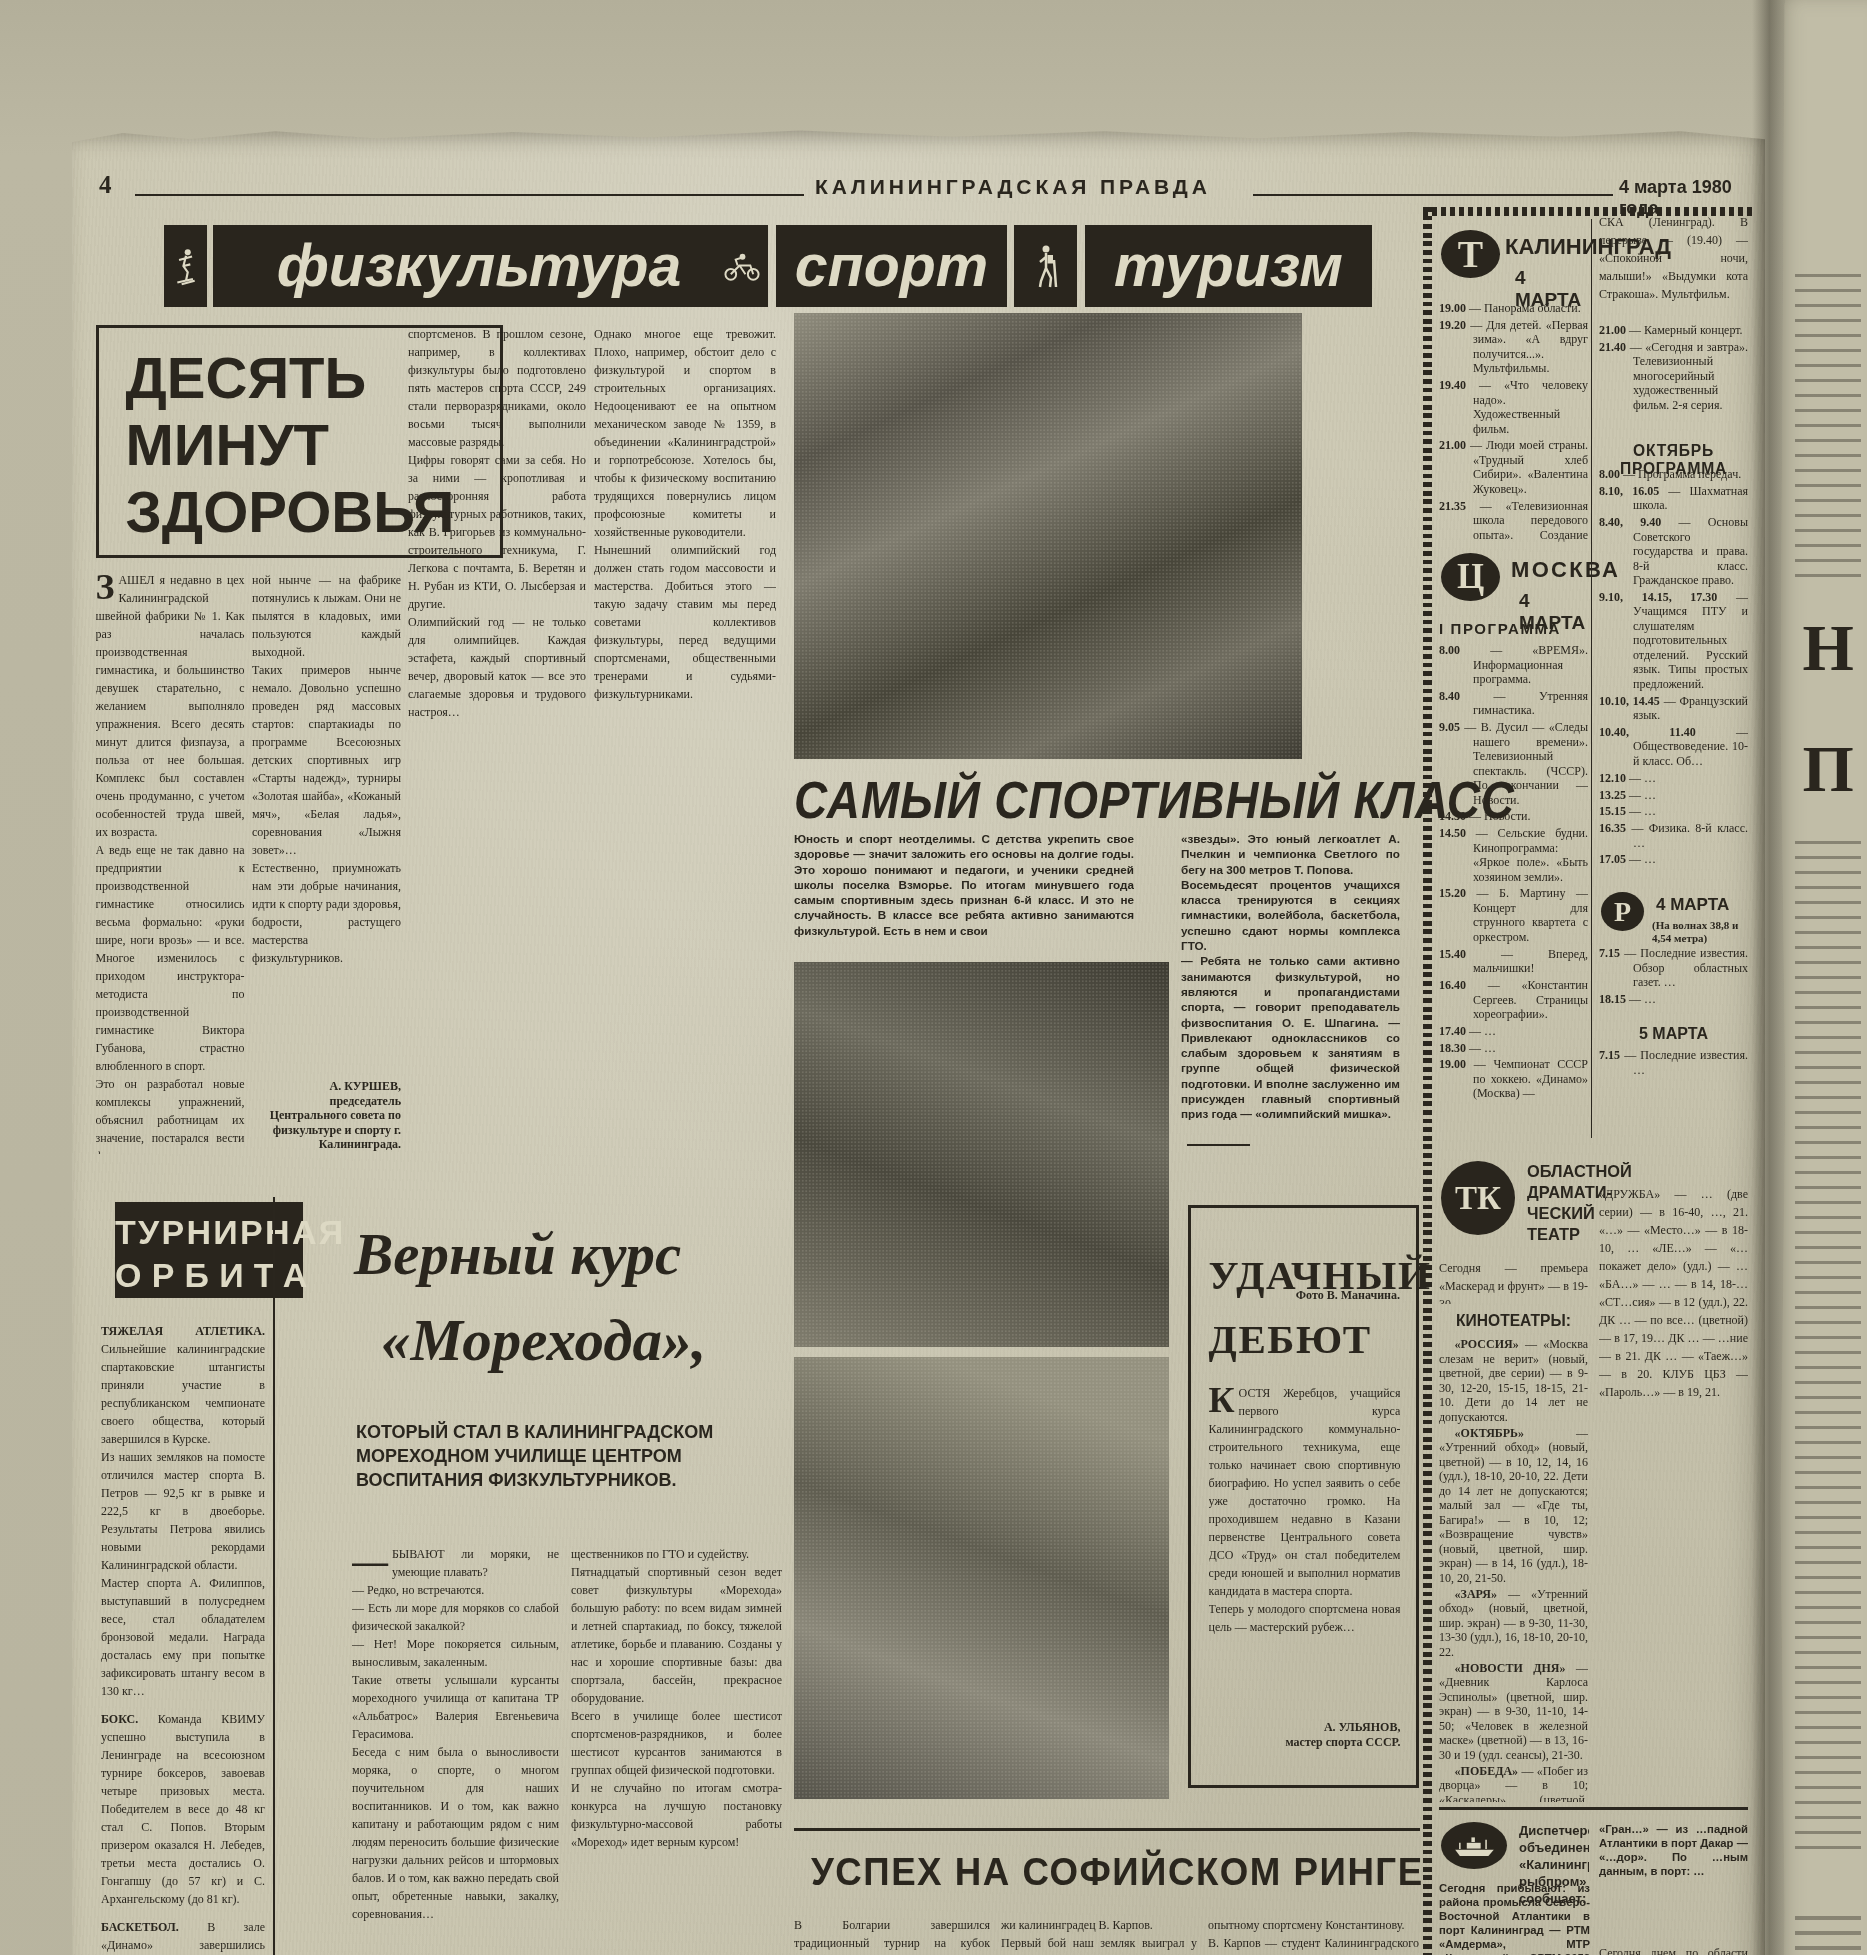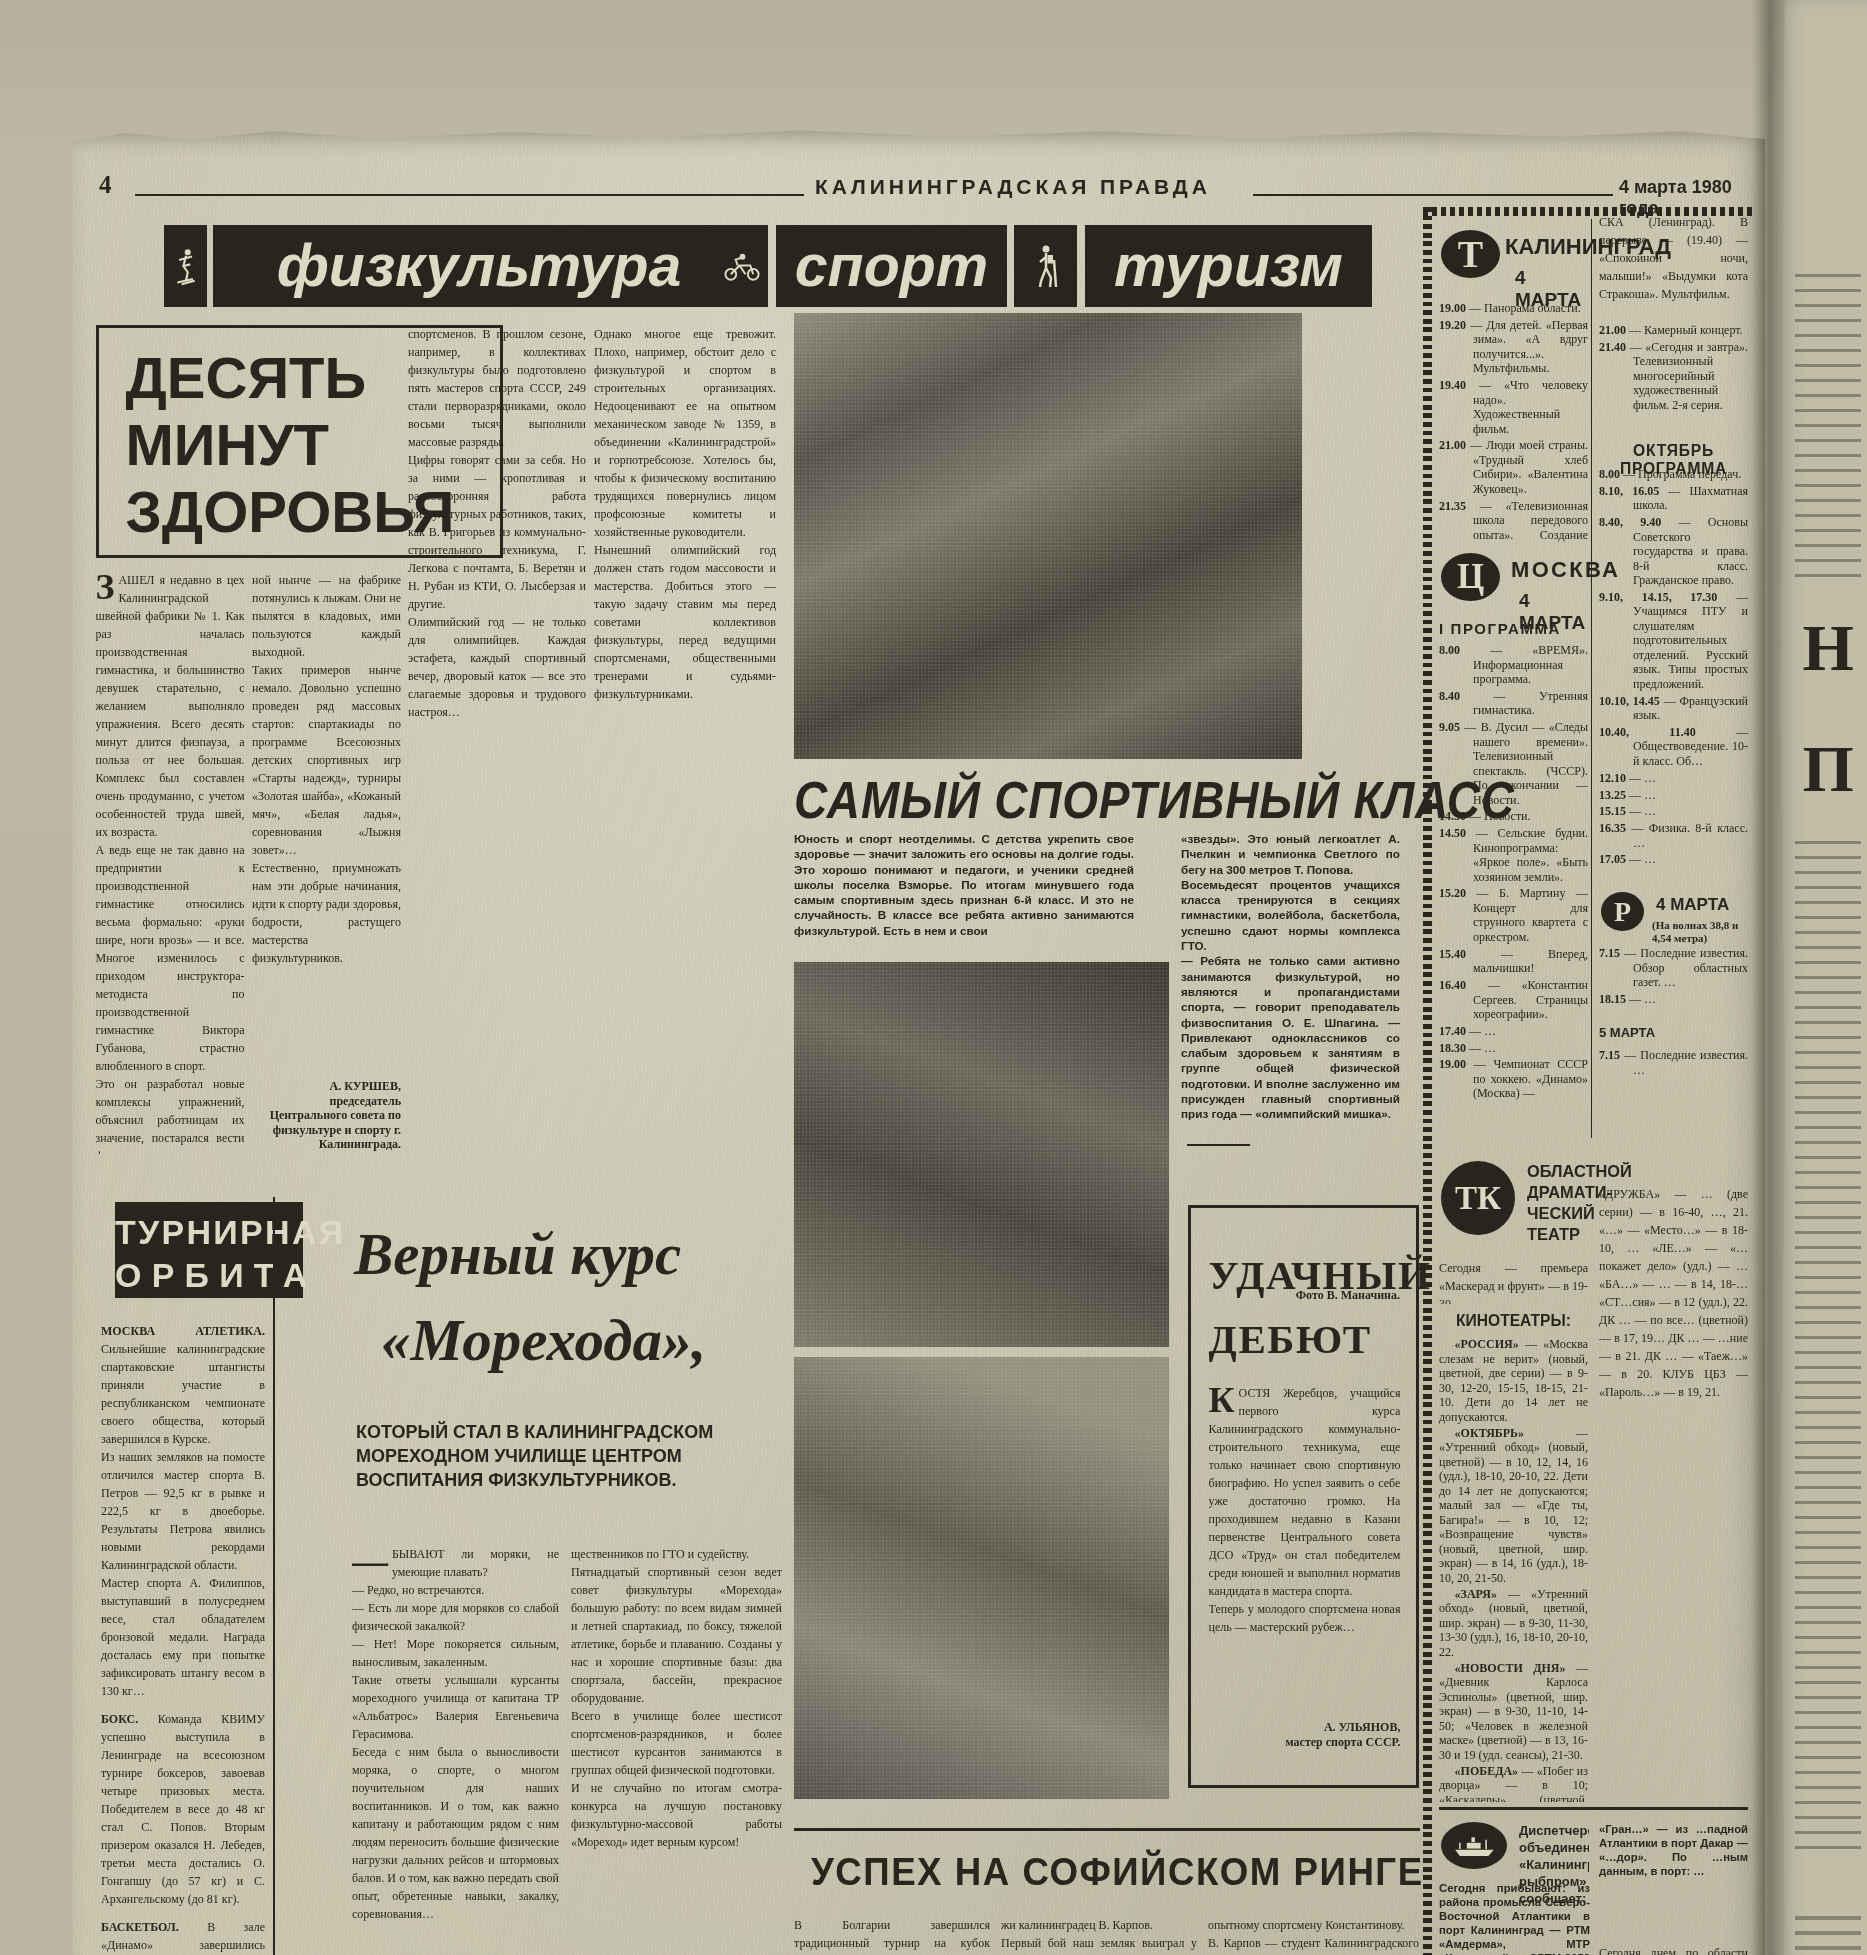--- a/index.html
+++ b/index.html
@@ -107,21 +107,21 @@
 Теперь у молодого спортсмена новая цель — мастерский рубеж…</div>
     <div class="sig">А. УЛЬЯНОВ,
 мастер спорта СССР.</div>
   </div>
 
   <div class="t blkbox sans" style="left:43px;top:1073px;width:188px;height:96px;text-align:center;padding-top:11px;">
     <div style="font-size:34px;font-weight:700;letter-spacing:2.3px;">ТУРНИРНАЯ</div>
     <div style="font-size:34px;font-weight:700;letter-spacing:10.2px;margin-top:3.9px;">ОРБИТА</div>
   </div>
   <div class="t" style="left:29px;top:1193px;width:164px;height:1134px;overflow:hidden;">
-    <p class="body" style="margin-bottom:10.2px;"><b>МОСКВА АТЛЕТИКА.</b><span> Сильнейшие калининградские спартаковские штангисты приняли участие в республиканском чемпионате своего общества, который завершился в Курске.
+    <p class="body" style="margin-bottom:10.2px;"><b>ТЯЖЕЛАЯ АТЛЕТИКА.</b><span> Сильнейшие калининградские спартаковские штангисты приняли участие в республиканском чемпионате своего общества, который завершился в Курске.
 Из наших земляков на помосте отличился мастер спорта В. Петров — 92,5 кг в рывке и 222,5 кг в двоеборье. Результаты Петрова явились новыми рекордами Калининградской области.
 Мастер спорта А. Филиппов, выступавший в полусреднем весе, стал обладателем бронзовой медали. Награда досталась ему при попытке зафиксировать штангу весом в 130 кг…</span></p>
     <p class="body" style="margin-bottom:10.2px;"><b>БОКС.</b><span> Команда КВИМУ успешно выступила в Ленинграде на всесоюзном турнире боксеров, завоевав четыре призовых места. Победителем в весе до 48 кг стал С. Попов. Вторым призером оказался Н. Лебедев, третьи места достались О. Гонгапшу (до 57 кг) и С. Архангельскому (до 81 кг).</span></p>
     <p class="body" style="margin-bottom:10.2px;"><b>БАСКЕТБОЛ.</b><span> В зале «Динамо» завершились областные соревнования юных баскетболистов. В турнире выступали команды Калининграда, Гвардейска, Славска, Немана и Светлого. Решающий поединок со счетом 67:56 выиграли воспитанницы ДЮСШ горспорткомитета. Победу в споре за третье место со счетом 45:27 одержали неманки.</span></p>
 
   </div>
   <div class="t rule" style="left:201px;top:1068px;width:2px;height:1259px;"></div>
 
   <div class="t b" style="left:282px;top:1091px;width:430px;font-style:italic;font-size:59px;">Верный курс</div>
   <div class="t b" style="left:309px;top:1177px;width:430px;font-style:italic;font-size:59px;">«Морехода»,</div>
@@ -199,21 +199,21 @@
     <p class="tve"><b>16.35</b> <span>— Физика. 8-й класс. …</span></p>
     <p class="tve"><b>17.05</b> <span>— …</span></p>
   </div>
   <div class="t clogo" style="left:1529px;top:763px;width:43px;height:39px;font-size:28px;">Р</div>
   <div class="t b sans" style="left:1584px;top:766px;font-size:17px;">4 МАРТА</div>
   <div class="t b" style="left:1580px;top:790px;width:98px;font-size:11px;line-height:13.3px;">(На волнах 38,8 и 4,54 метра)</div>
   <div class="t" style="left:1527px;top:817px;width:149px;height:70px;overflow:hidden;">
     <p class="tve"><b>7.15</b> <span>— Последние известия. Обзор областных газет. …</span></p>
     <p class="tve"><b>18.15</b> <span>— …</span></p>
   </div>
-  <div class="t b sans" style="left:1527px;top:896px;width:149px;font-size:13px;">5 МАРТА</div>
+  <div class="t b sans" style="left:1527px;top:896px;width:149px;text-align:center;font-size:16px;">5 МАРТА</div>
   <div class="t" style="left:1527px;top:919px;width:149px;height:35px;overflow:hidden;">
     <p class="tve"><b>7.15</b> <span>— Последние известия. …</span></p>
   </div>
 
   <div class="t clogo" style="left:1369px;top:1032px;width:74px;height:74px;font-size:33px;">ТК</div>
   <div class="t b sans" style="left:1455px;top:1032px;width:86px;font-size:16.4px;line-height:21px;white-space:pre-line;">ОБЛАСТНОЙ
 ДРАМАТИ-
 ЧЕСКИЙ
 ТЕАТР</div>
   <div class="t body" style="left:1367px;top:1130px;width:149px;height:45px;">Сегодня — премьера «Маскерад и фрунт» — в 19-30.</div>

